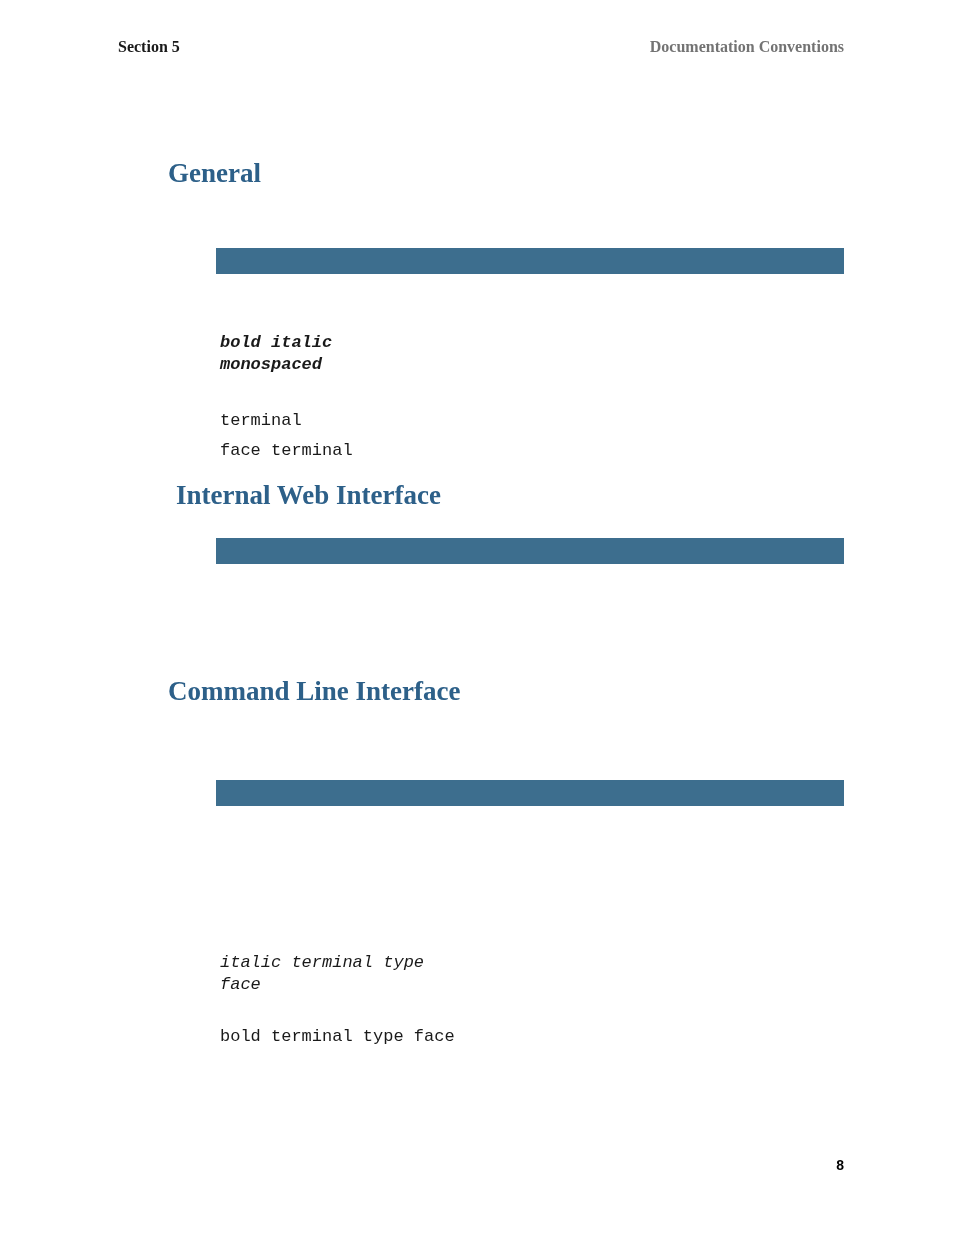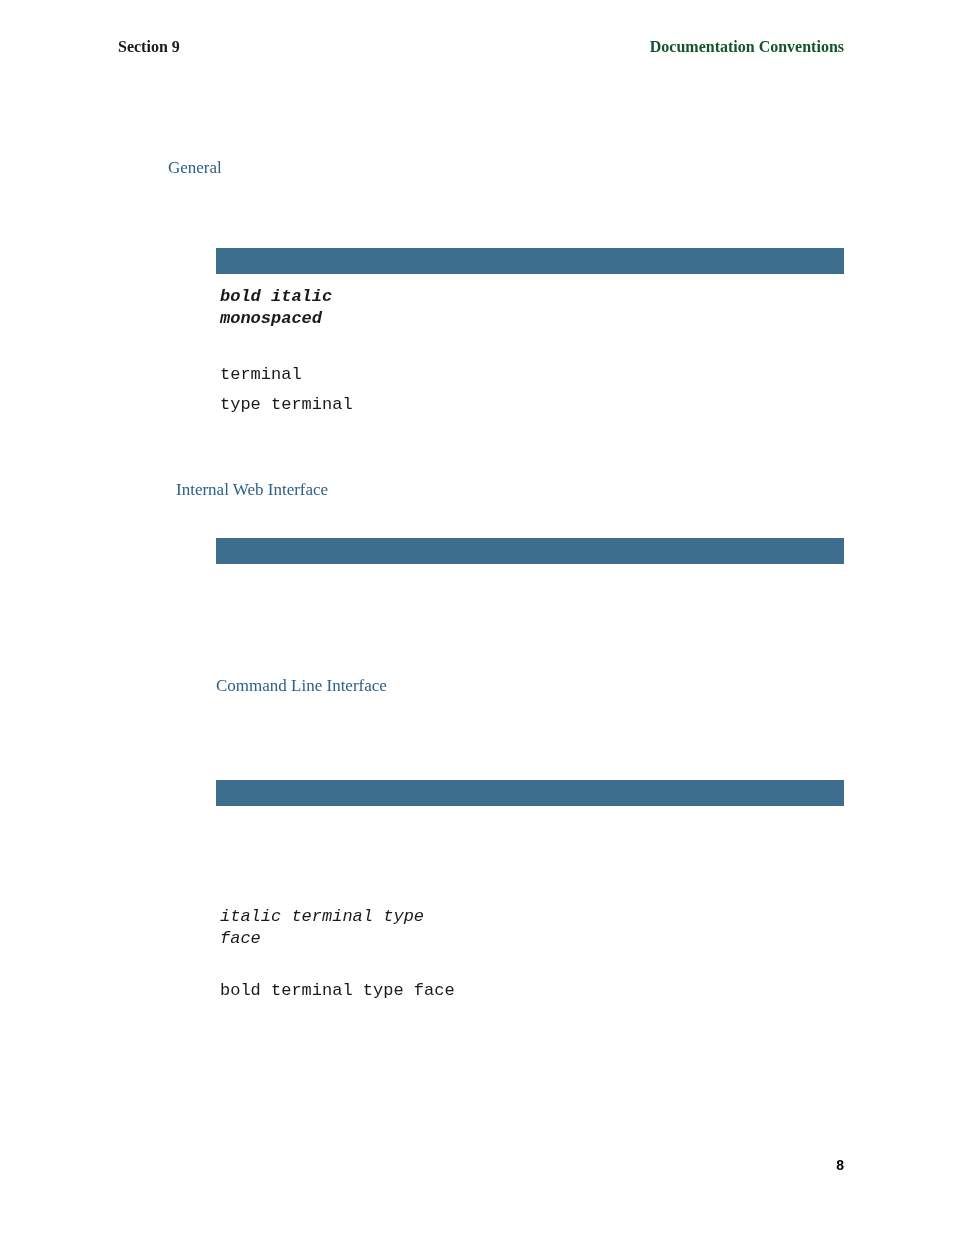--- a/index.html
+++ b/index.html
@@ -23,41 +23,40 @@
       justify-content: space-between;
     }
     .header-left {
       font-weight: bold;
       font-size: 16px;
       color: #1a1a1a;
     }
     .header-right {
       font-weight: bold;
       font-size: 16px;
-      color: #14532d;
+      color: #737373;
     }
     .section-heading {
       position: absolute;
-      font-size: 17px;
-      font-weight: normal;
+      font-size: 27px;
+      font-weight: bold;
       color: #2d6089;
       font-family: Georgia, serif;
     }
     .heading-general {
       top: 158px;
       left: 168px;
     }
     .heading-iwi {
       top: 480px;
       left: 176px;
     }
     .heading-cli {
       top: 676px;
       left: 168px;
-      margin-left: 48px;
     }
     .blue-bar {
       position: absolute;
       left: 216px;
       right: 110px;
       height: 26px;
       background: #3d6e8e;
     }
     .bar1 {
       top: 248px;
@@ -68,20 +67,21 @@
     .bar3 {
       top: 780px;
     }
     .mono-block {
       position: absolute;
       left: 220px;
       font-family: 'Courier New', Courier, monospace;
       font-size: 17px;
       line-height: 1.3;
       color: #1a1a1a;
+      margin-top: 46px;
     }
     .bold-italic {
       font-weight: bold;
       font-style: italic;
     }
     .bold {
       font-weight: normal;
     }
     .italic {
       font-style: italic;
@@ -108,33 +108,33 @@
       right: 110px;
       font-weight: bold;
       font-size: 14px;
       font-family: Arial, sans-serif;
     }
   </style>
 </head>
 <body>
 
 <div class="header">
-  <div class="header-left">Section 9</div>
+  <div class="header-left">Section 5</div>
   <div class="header-right">Documentation Conventions</div>
 </div>
 
 <div class="section-heading heading-general">General</div>
 
 <div class="blue-bar bar1"></div>
 
 <div class="mono-block block1 bold-italic" style="white-space: pre;">bold italic
 monospaced</div>
 
 <div class="mono-block block2 bold">terminal</div>
-<div class="mono-block block3 bold">type terminal</div>
+<div class="mono-block block3 bold">face terminal</div>
 
 <div class="section-heading heading-iwi">Internal Web Interface</div>
 
 <div class="blue-bar bar2"></div>
 
 <div class="section-heading heading-cli">Command Line Interface</div>
 
 <div class="blue-bar bar3"></div>
 
 <div class="mono-block block4 bold">bold terminal type face</div>

